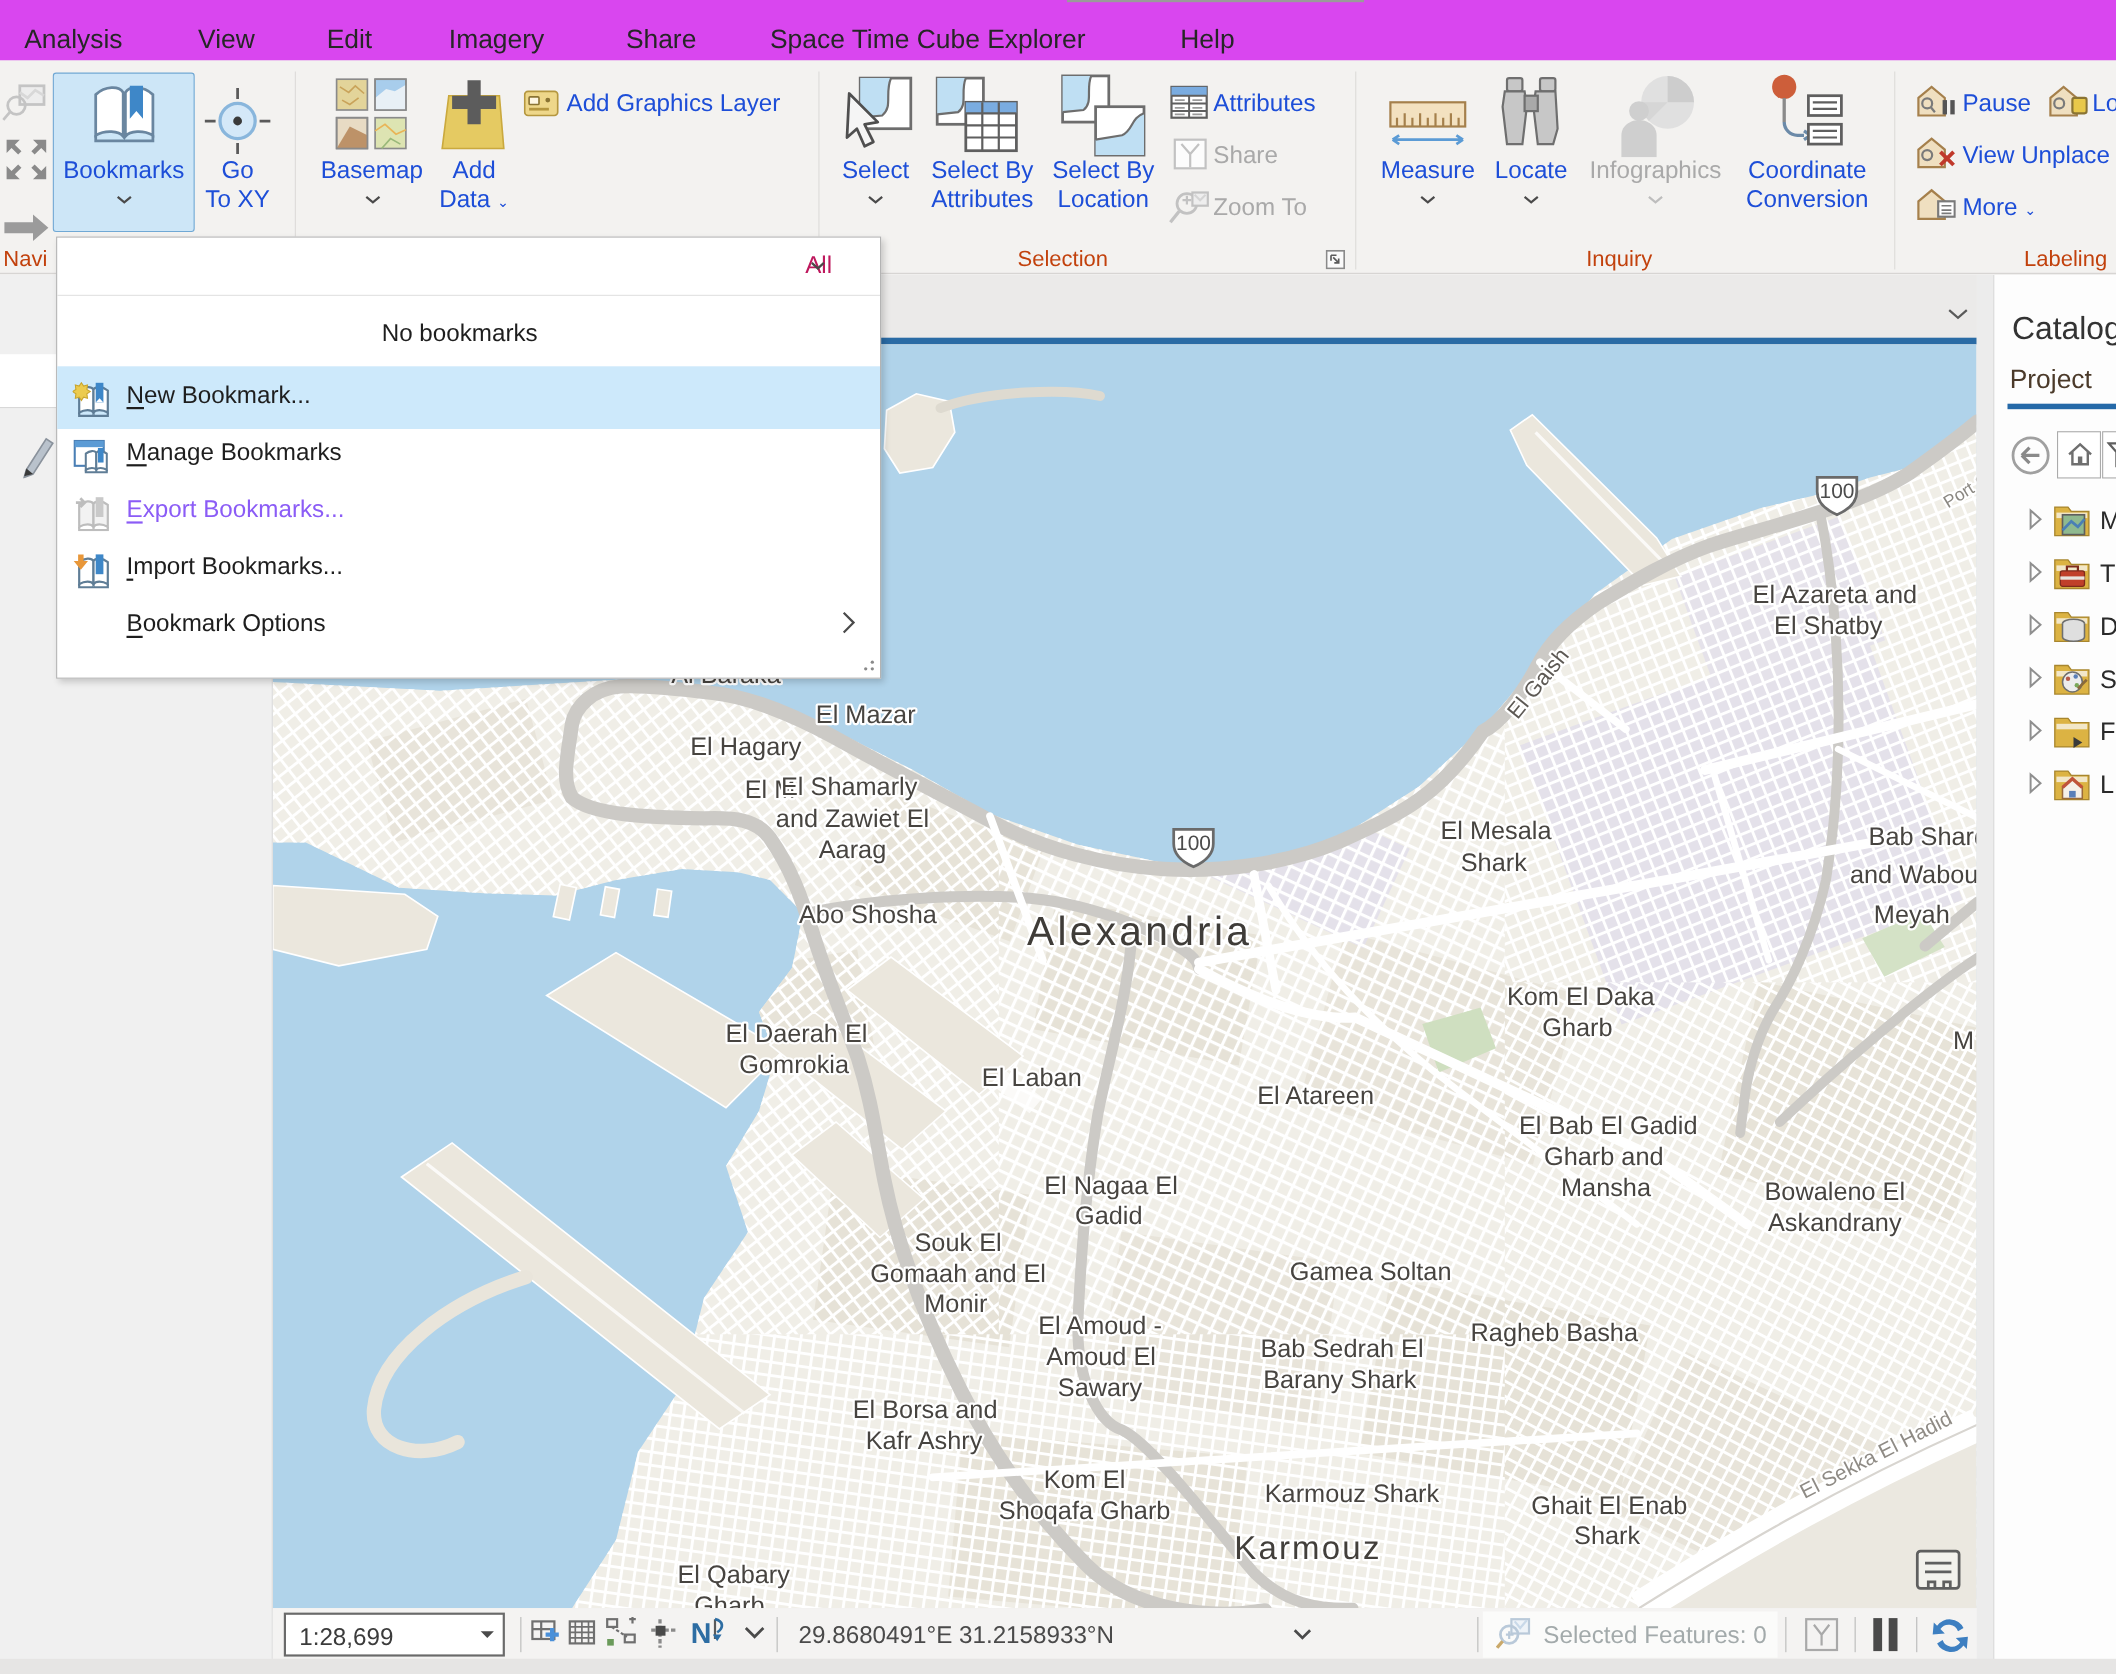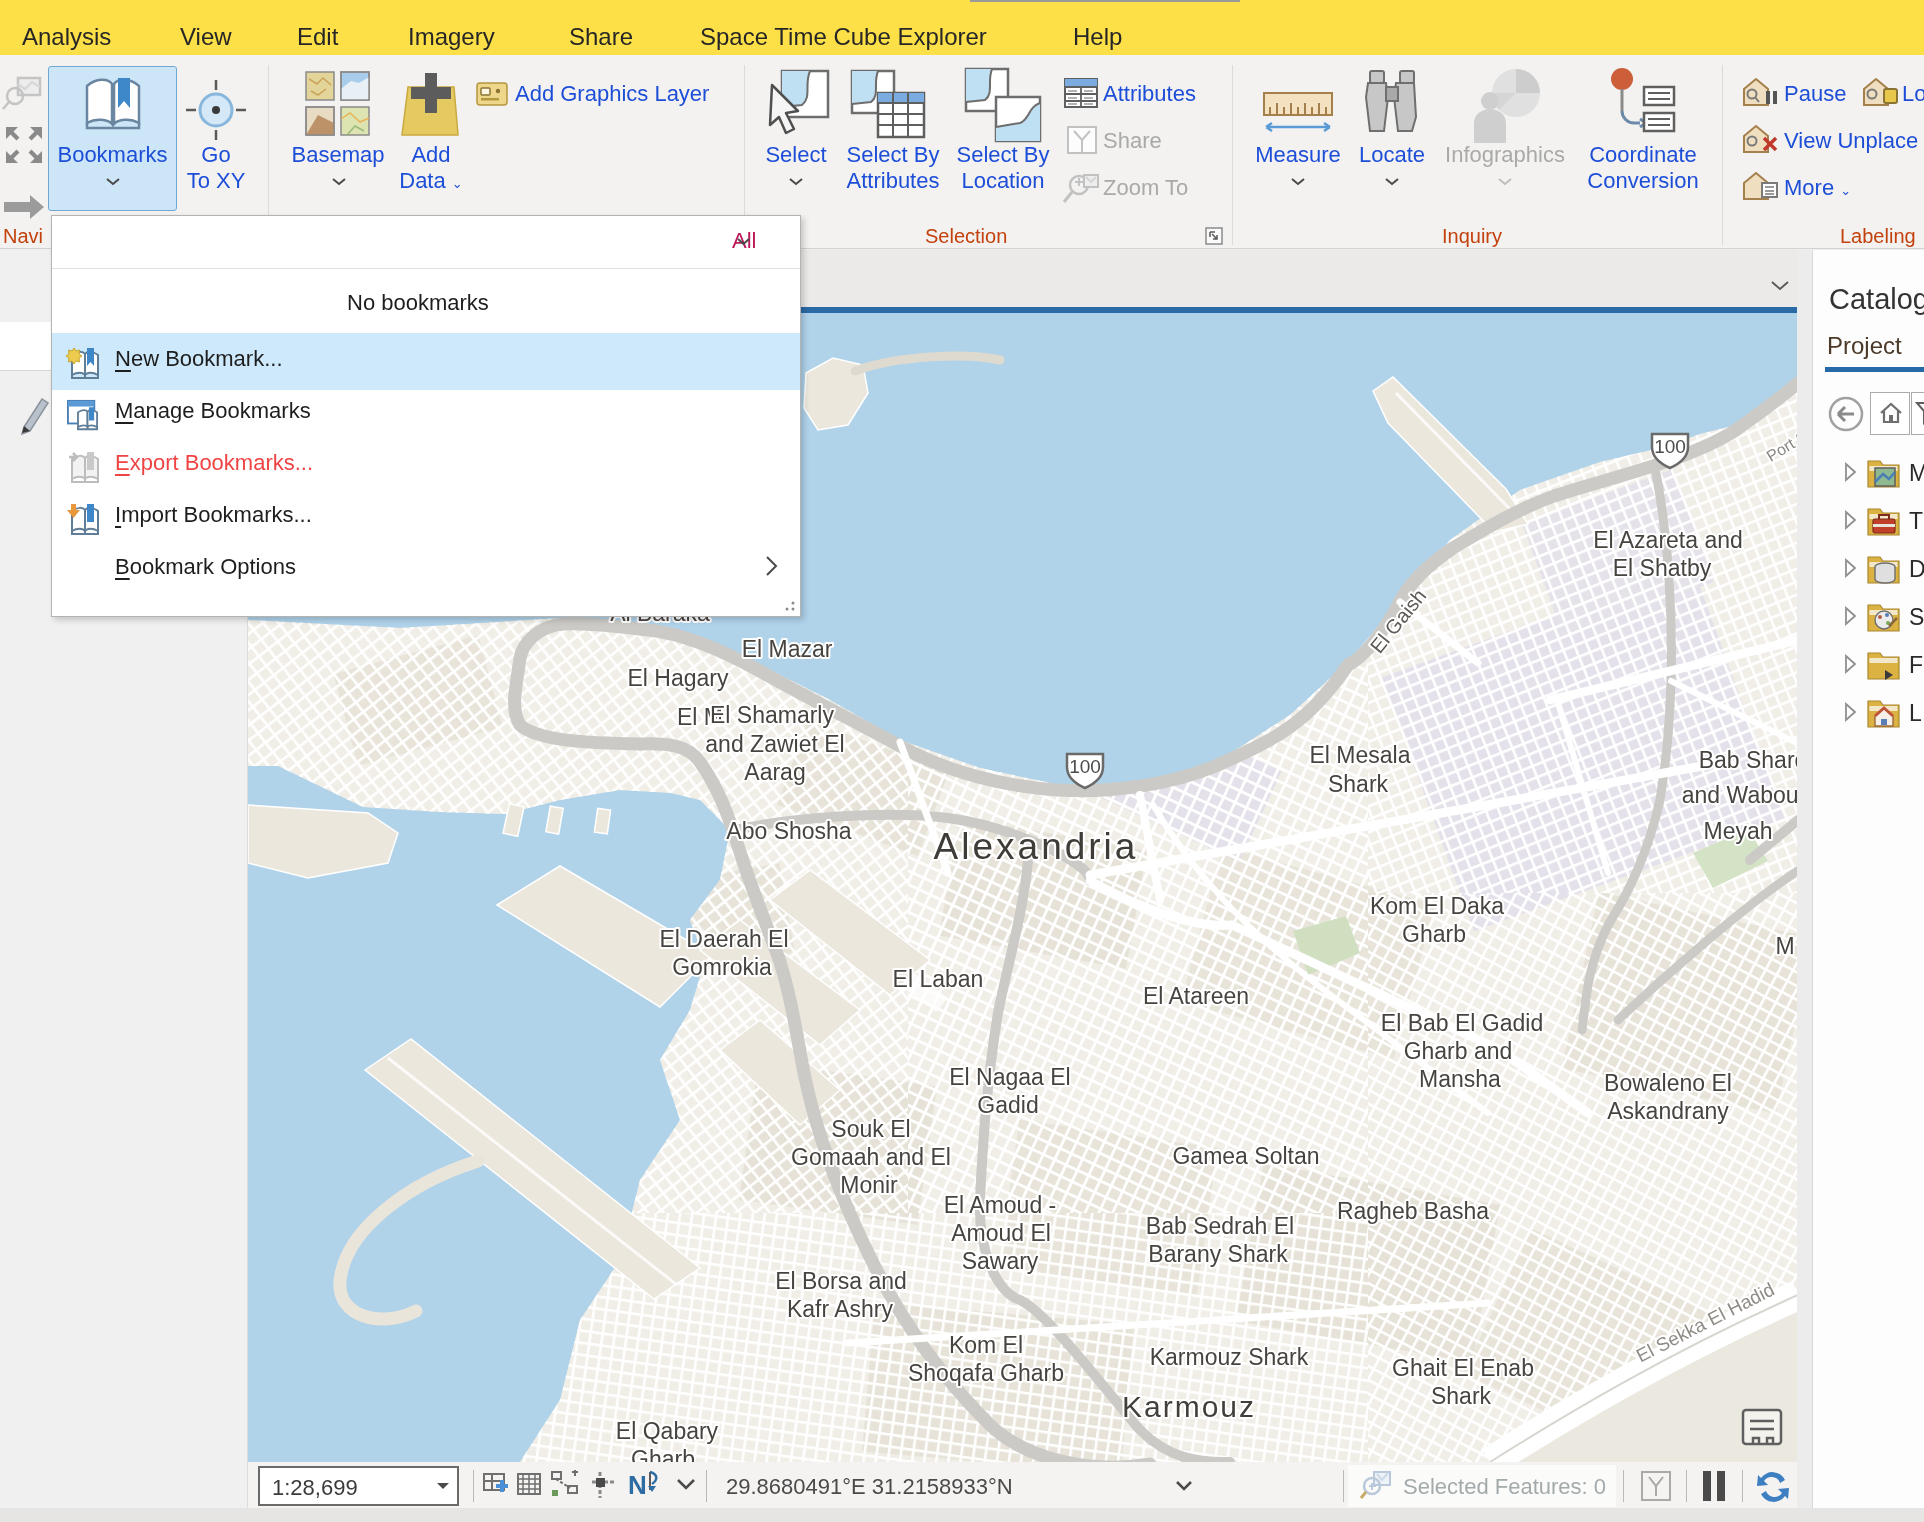--- a/index.html
+++ b/index.html
@@ -1,19 +1,19 @@
 <!DOCTYPE html>
 <html><head>
 <meta charset="utf-8">
 <style>
 * { margin:0; padding:0; box-sizing:border-box; }
 html,body { width:1924px; height:1522px; overflow:hidden; }
 body { font-family:"Liberation Sans", sans-serif; background:#f0efee; position:relative; }
 .abs { position:absolute; }
-#tabrow { left:0; top:0; width:1924px; height:55px; background:#fde047; }
+#tabrow { left:0; top:0; width:1924px; height:55px; background:#d946ef; }
 #tabrow .tab { position:absolute; top:23px; font-size:24px; color:#262626; }
 #ribbon { left:0; top:55px; width:1924px; height:194px; background:#f3f2f0; border-bottom:1px solid #d4d2d0; }
 .rsep { position:absolute; top:10px; width:1px; height:180px; background:#dddbd9; }
 .btxt { position:absolute; font-size:22px; color:#1d4ed8; text-align:center; }
 .gtxt { color:#a9a9a9; }
 .glabel { position:absolute; top:170px; font-size:20px; color:#c2410c; }
 #lpane { left:0; top:250px; width:248px; height:1258px; background:#f0f0f0; }
 #mapheader { left:248px; top:250px; width:1549px; height:57px; background:#ebeae9; }
 #mapblue { left:248px; top:307px; width:1549px; height:6px; background:#2a6ba5; }
 #mapwrap { left:248px; top:313px; width:1549px; height:1149px; overflow:hidden; }
@@ -641,21 +641,21 @@
       <span class="txt"><u class="acc">M</u>anage Bookmarks</span>
     </div>
 
   <svg class="micon" style="top:235px;" width="34" height="32" viewBox="0 0 34 32">
     <path d="M6 8 C11 4 17 4 19 7 L19 28 C17 25 11 25 6 28 Z" fill="#f2f2f2" stroke="#bdbdbd" stroke-width="2"></path>
     <path d="M32 8 C27 4 21 4 19 7 L19 28 C21 25 27 25 32 28 Z" fill="#f2f2f2" stroke="#bdbdbd" stroke-width="2"></path>
     <path d="M6 28 v3 h26 v-3" fill="none" stroke="#bdbdbd" stroke-width="2"></path>
     <rect x="21" y="1" width="7" height="18" fill="#c9c9c9"></rect>
     <path d="M3 6 l8 0 m-4 -4 l4 4 -4 4" stroke="#bdbdbd" stroke-width="2.5" fill="none"></path>
   </svg>
-  <div class="mitem" style="top:221px;color:#ef4444;">
+  <div class="mitem" style="top:221px;color:#8b5cf6;">
       <span class="txt"><u class="acc">E</u>xport Bookmarks...</span>
     </div>
 
   <svg class="micon" style="top:287px;" width="34" height="32" viewBox="0 0 34 32">
     <path d="M6 8 C11 4 17 4 19 7 L19 28 C17 25 11 25 6 28 Z" fill="#ffffff" stroke="#5f7d96" stroke-width="2"></path>
     <path d="M32 8 C27 4 21 4 19 7 L19 28 C21 25 27 25 32 28 Z" fill="#ffffff" stroke="#5f7d96" stroke-width="2"></path>
     <path d="M6 28 v3 h26 v-3" fill="none" stroke="#5f7d96" stroke-width="2"></path>
     <rect x="21" y="1" width="7" height="18" fill="#3e87c8"></rect>
     <path d="M5 1 h5 v6 h4 l-6.5 8 -6.5 -8 h4 Z" fill="#e8973a" stroke="none"></path>
   </svg>

